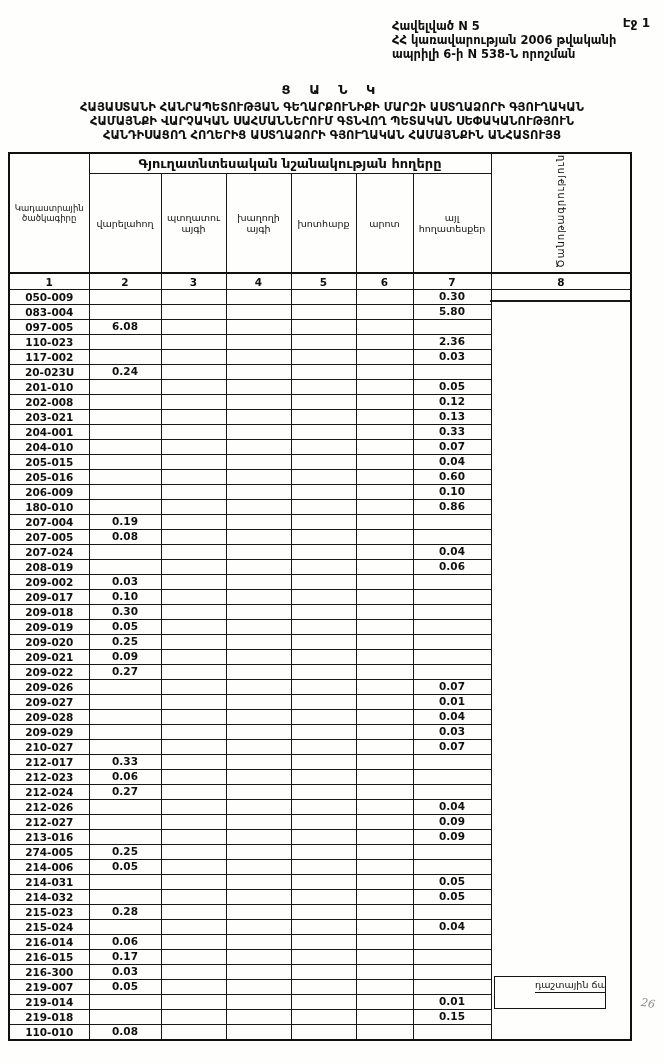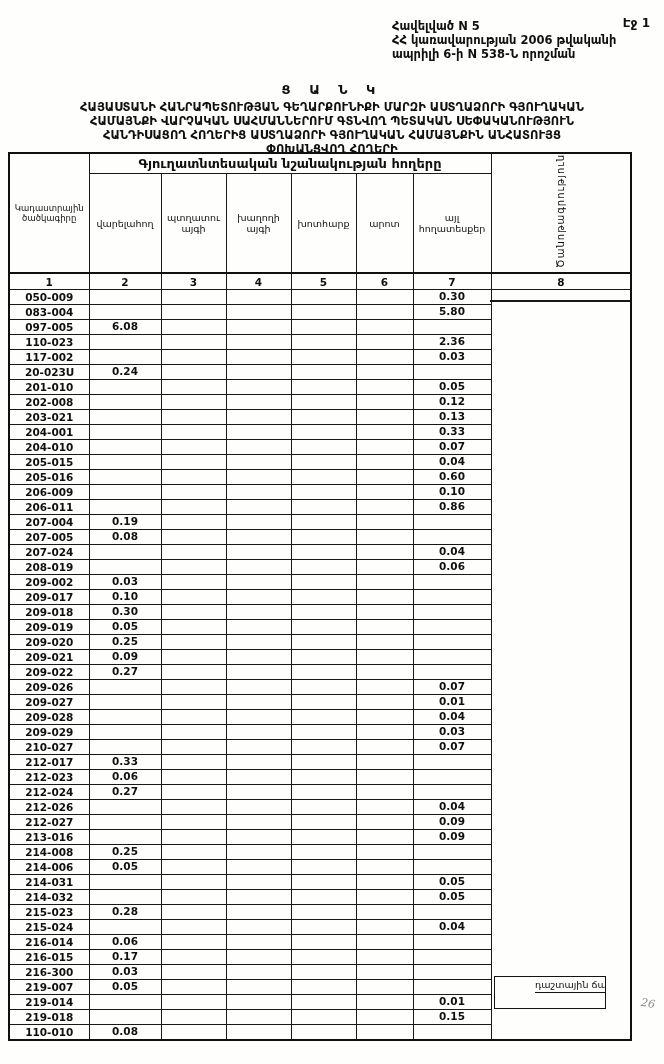--- a/index.html
+++ b/index.html
@@ -55,21 +55,20 @@
     <div>Հավելված N 5</div>
     <div>ՀՀ կառավարության 2006 թվականի</div>
     <div>ապրիլի 6-ի N 538-Ն որոշման</div>
   </div>
 
   <div class="doc-title">
     <div class="t-word">Ց Ա Ն Կ</div>
     <div>ՀԱՅԱՍՏԱՆԻ ՀԱՆՐԱՊԵՏՈՒԹՅԱՆ  ԳԵՂԱՐՔՈՒՆԻՔԻ ՄԱՐԶԻ ԱՍՏՂԱՁՈՐԻ ԳՅՈՒՂԱԿԱՆ</div>
     <div>ՀԱՄԱՅՆՔԻ ՎԱՐՉԱԿԱՆ ՍԱՀՄԱՆՆԵՐՈՒՄ  ԳՏՆՎՈՂ  ՊԵՏԱԿԱՆ ՍԵՓԱԿԱՆՈՒԹՅՈՒՆ</div>
     <div>ՀԱՆԴԻՍԱՑՈՂ ՀՈՂԵՐԻՑ ԱՍՏՂԱՁՈՐԻ ԳՅՈՒՂԱԿԱՆ ՀԱՄԱՅՆՔԻՆ ԱՆՀԱՏՈՒՅՑ</div>
-    <div>ՓՈԽԱՆՑՎՈՂ  ՀՈՂԵՐԻ</div>
   </div>
 
   <table class="main">
     <colgroup>
       <col style="width:80px">
         <col style="width:72px">
         <col style="width:65px">
         <col style="width:65px">
       <col style="width:65px">
         <col style="width:57px">
@@ -225,21 +224,21 @@
         <tr>
           <td class="code">206-009</td>
           <td class="val"></td>
           <td class="val"></td>
           <td class="val"></td>
           <td class="val"></td>
           <td class="val"></td>
           <td class="val">0.10</td>
         </tr>
         <tr>
-          <td class="code">206-011</td>
+          <td class="code">180-010</td>
           <td class="val"></td>
           <td class="val"></td>
           <td class="val"></td>
           <td class="val"></td>
           <td class="val"></td>
           <td class="val">0.86</td>
         </tr>
         <tr>
           <td class="code">207-004</td>
           <td class="val">0.19</td>
@@ -432,21 +431,21 @@
         <tr>
           <td class="code">213-016</td>
           <td class="val"></td>
           <td class="val"></td>
           <td class="val"></td>
           <td class="val"></td>
           <td class="val"></td>
           <td class="val">0.09</td>
         </tr>
         <tr>
-          <td class="code">214-008</td>
+          <td class="code">274-005</td>
           <td class="val">0.25</td>
           <td class="val"></td>
           <td class="val"></td>
           <td class="val"></td>
           <td class="val"></td>
           <td class="val"></td>
         </tr>
         <tr>
           <td class="code">214-006</td>
           <td class="val">0.05</td>

